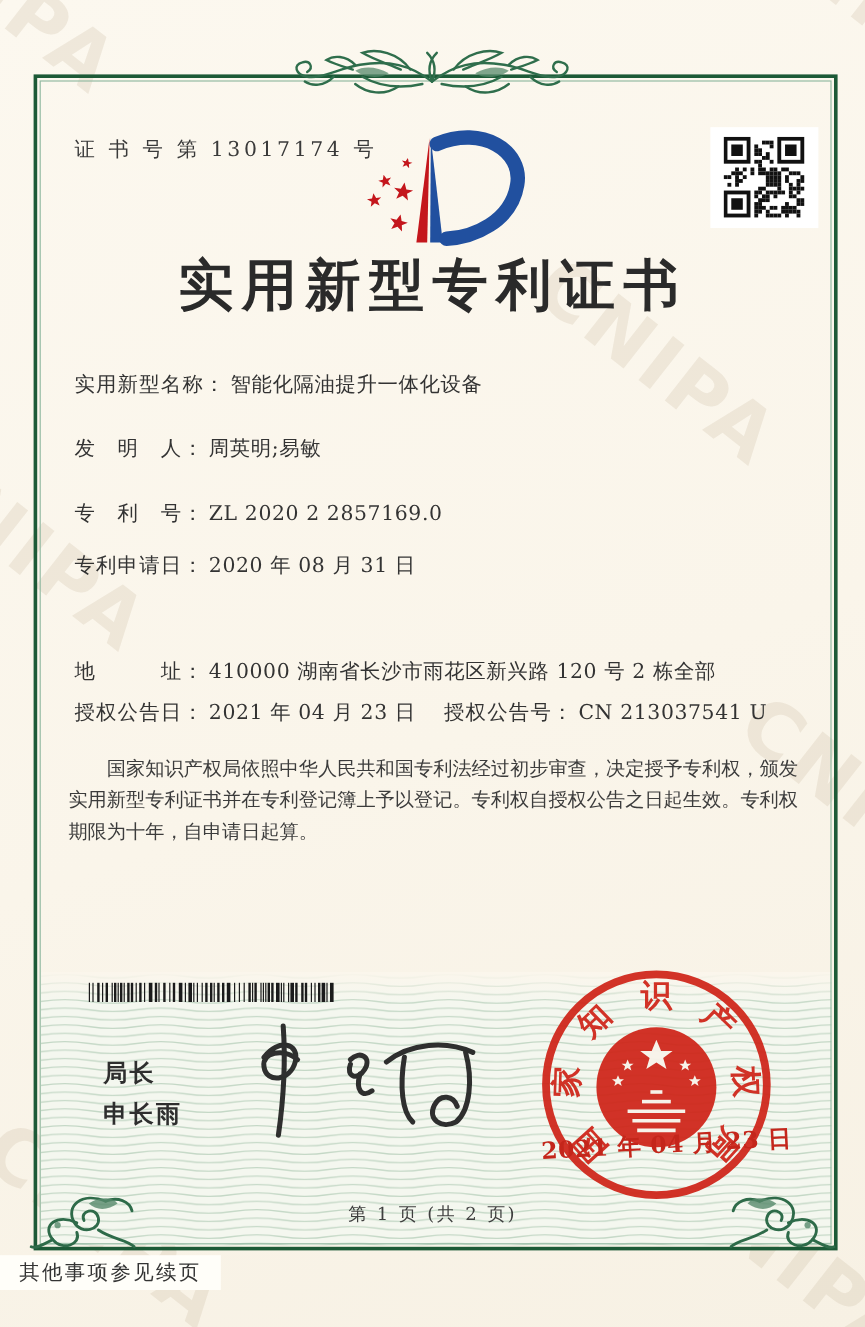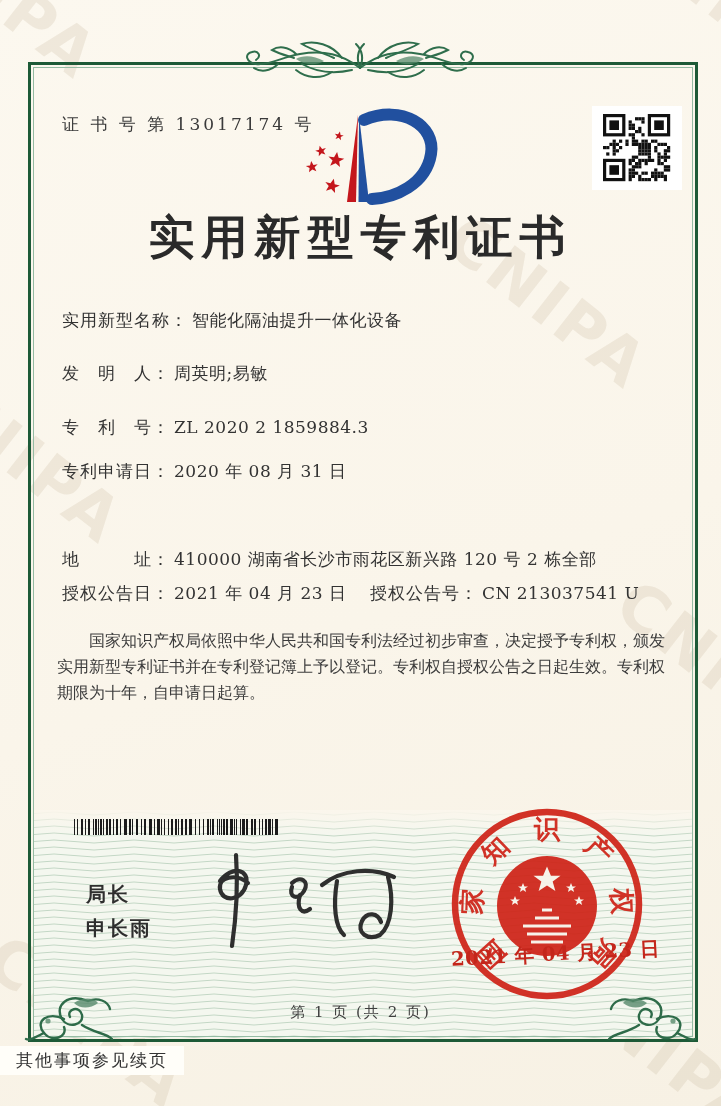--- a/index.html
+++ b/index.html
@@ -280,21 +280,21 @@
 
   <div id="title">实用新型专利证书</div>
 
   <div class="row" style="top:309px">
     <span class="lbl">实用新型名称：</span><span class="val">智能化隔油提升一体化设备</span>
   </div>
   <div class="row" style="top:362px">
     <span class="lbl">发　明　人：</span><span class="val">周英明;易敏</span>
   </div>
   <div class="row" style="top:416px">
-    <span class="lbl">专　利　号：</span><span class="val">ZL 2020 2 1859884.3</span>
+    <span class="lbl">专　利　号：</span><span class="val">ZL 2020 2 2857169.0</span>
   </div>
   <div class="row" style="top:460px">
     <span class="lbl">专利申请日：</span><span class="val">2020 年 08 月 31 日</span>
   </div>
   <div class="row" style="top:548px">
     <span class="lbl">地　　　址：</span><span class="val">410000 湖南省长沙市雨花区新兴路 120 号 2 栋全部</span>
   </div>
   <div class="row" style="top:582px;width:600px">
     <span class="lbl">授权公告日：</span><span class="val">2021 年 04 月 23 日</span>
     <span class="pair2">

